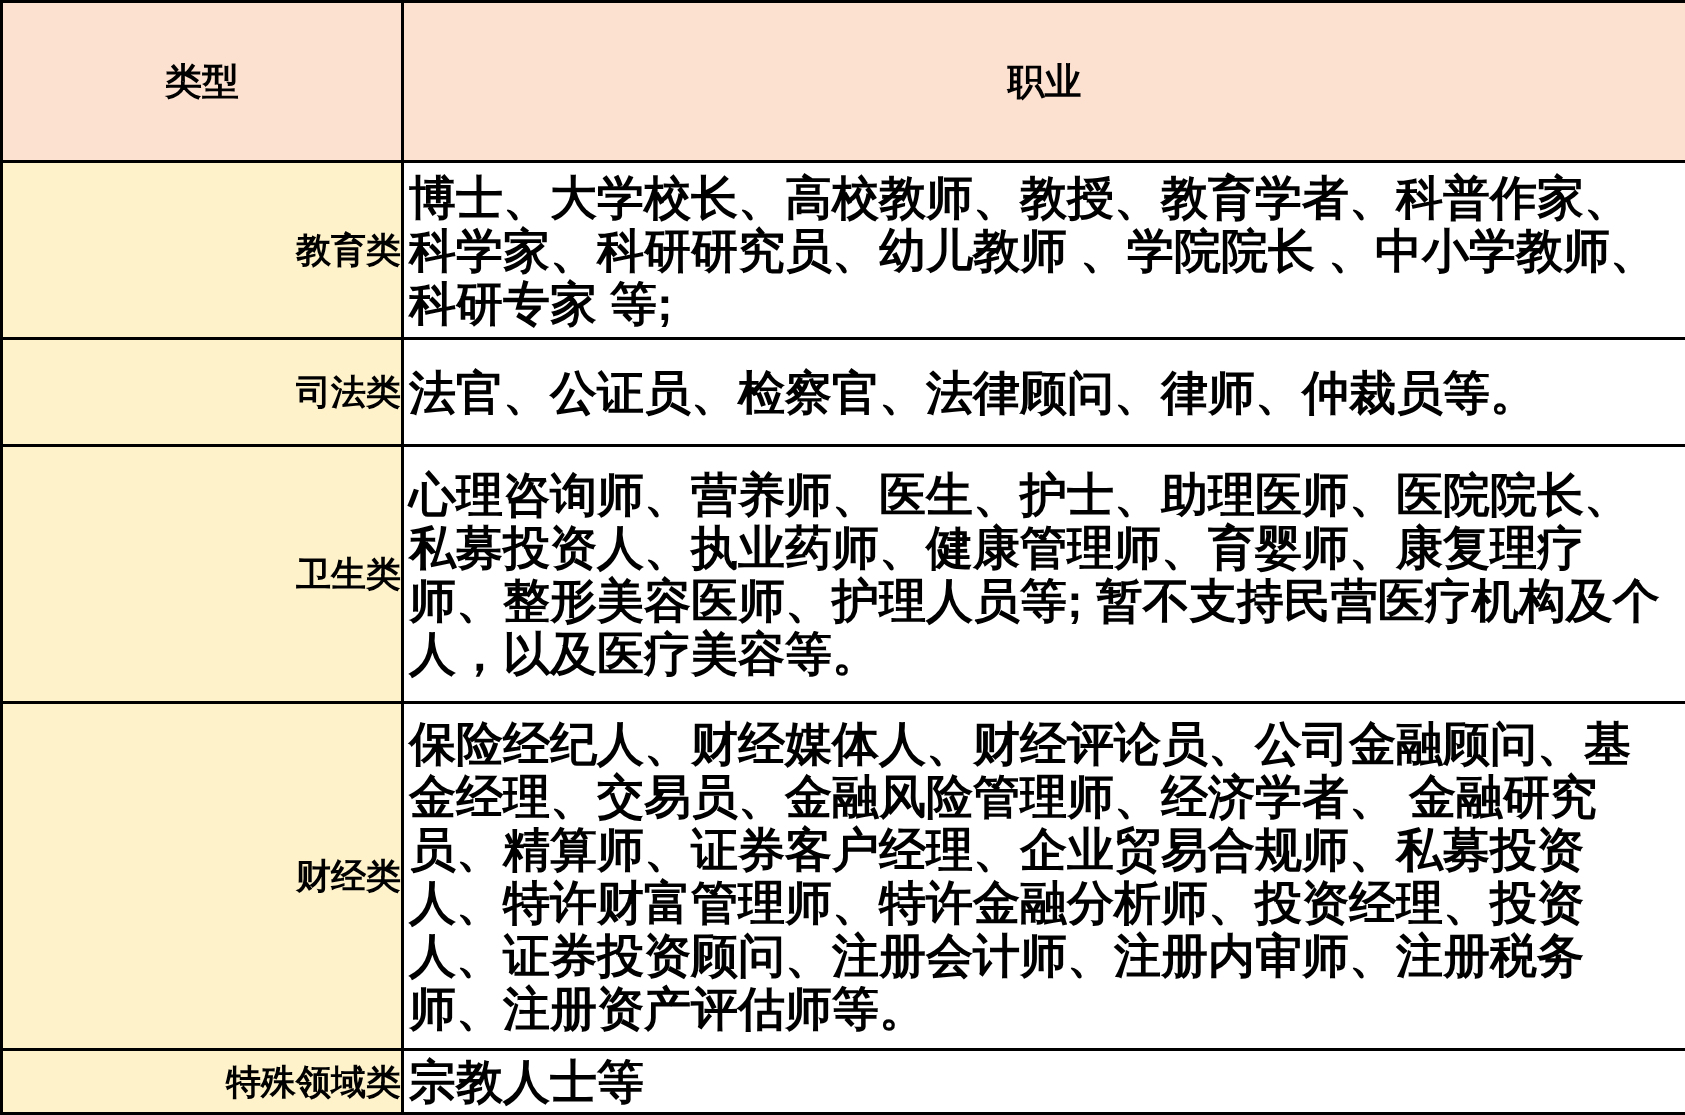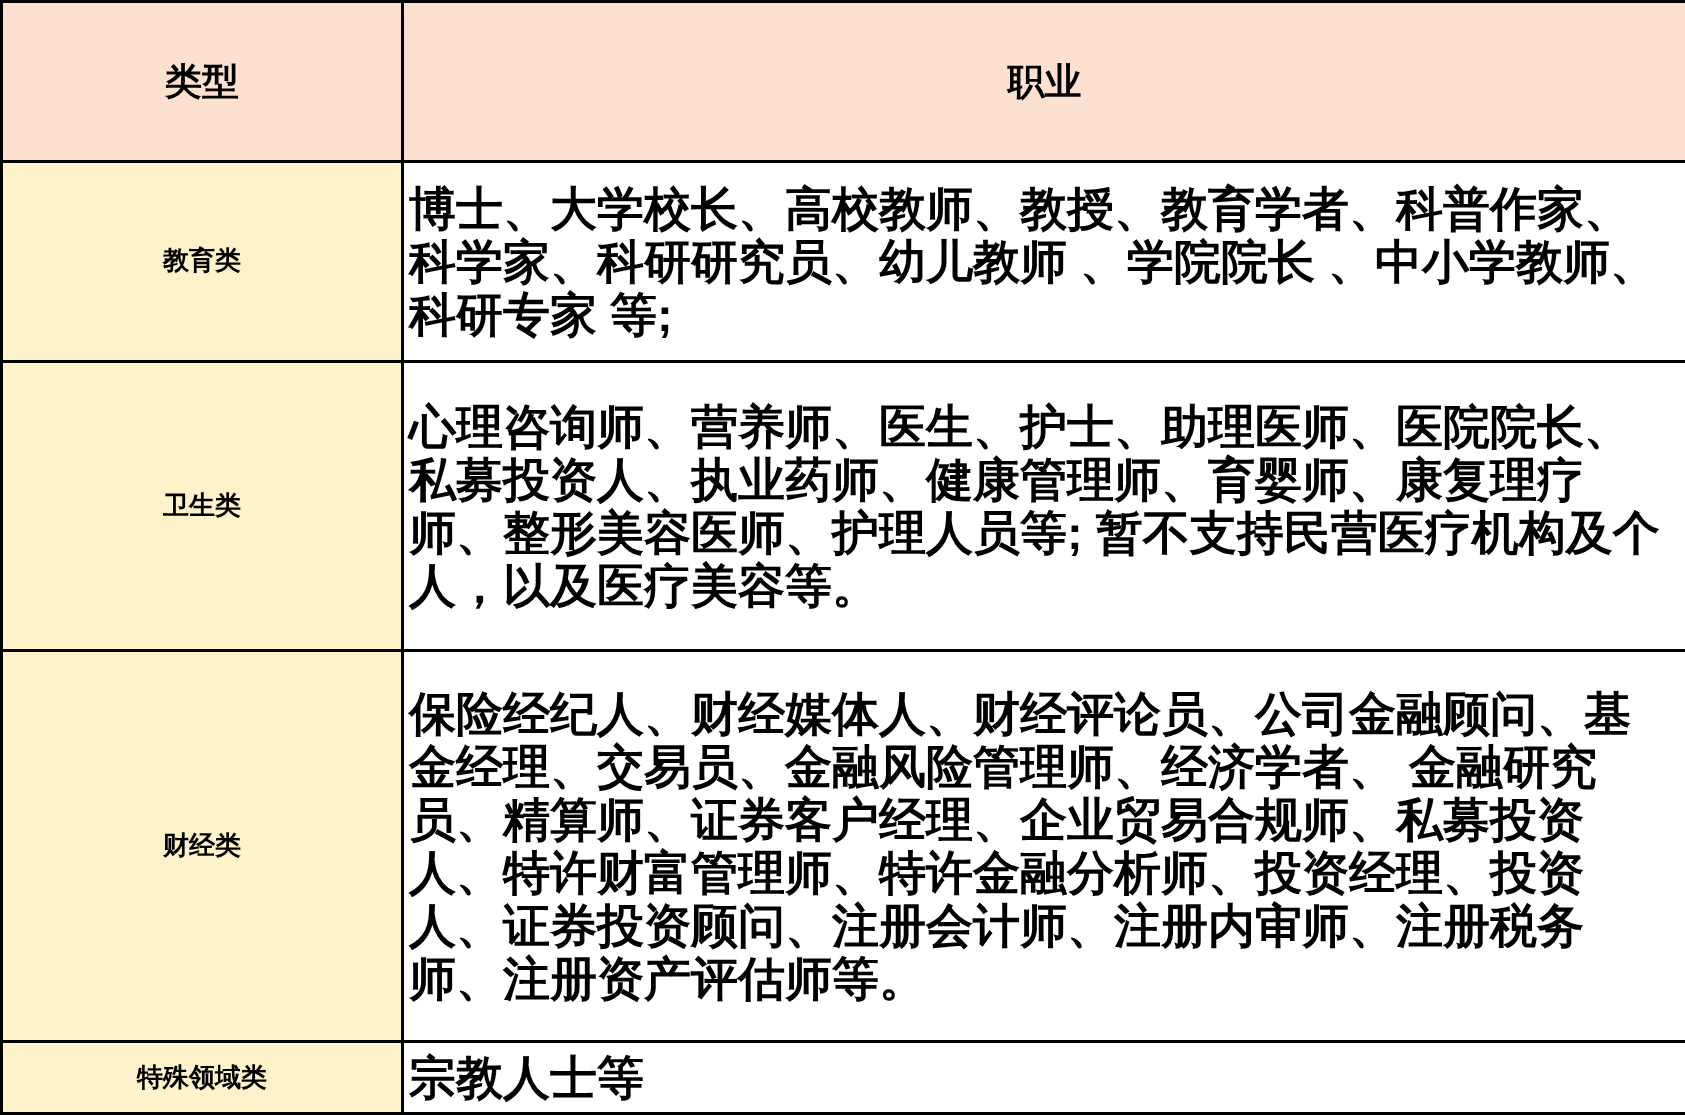--- a/index.html
+++ b/index.html
@@ -33,23 +33,23 @@
     overflow: hidden;
   }
   .occupation-table th {
     background: var(--header-bg);
     font-size: 37px;
     font-weight: bold;
     text-align: center;
   }
   .occupation-table td.type-cell {
     background: var(--type-bg);
-    font-size: 26px;
+    font-size: 35px;
     font-weight: bold;
-    text-align: center;
+    text-align: right;
     line-height: 1.3;
   }
   .occupation-table td.occ-cell {
     background: var(--body-bg);
     font-size: 47px;
     font-weight: bold;
     text-align: left;
     line-height: 53px;
     padding: 2px 10px 2px 5px;
     word-break: break-all;
@@ -79,20 +79,24 @@
       <tr class="row-header">
         <th>类型</th>
         <th>职业</th>
       </tr>
     </thead>
     <tbody>
       <tr class="row-0">
         <td class="type-cell">教育类</td>
         <td class="occ-cell">博士、大学校长、高校教师、教授、教育学者、科普作家、科学家、科研研究员、幼儿教师 、学院院长 、中小学教师、科研专家 等;</td>
       </tr>
+      <tr class="row-1">
+        <td class="type-cell">司法类</td>
+        <td class="occ-cell">法官、公证员、检察官、法律顾问、律师、仲裁员等。</td>
+      </tr>
       <tr class="row-2">
         <td class="type-cell">卫生类</td>
         <td class="occ-cell">心理咨询师、营养师、医生、护士、助理医师、医院院长、私募投资人、执业药师、健康管理师、育婴师、康复理疗师、整形美容医师、护理人员等; 暂不支持民营医疗机构及个人，以及医疗美容等。</td>
       </tr>
       <tr class="row-3">
         <td class="type-cell">财经类</td>
         <td class="occ-cell">保险经纪人、财经媒体人、财经评论员、公司金融顾问、基金经理、交易员、金融风险管理师、经济学者、 金融研究员、精算师、证券客户经理、企业贸易合规师、私募投资人、特许财富管理师、特许金融分析师、投资经理、投资人、证券投资顾问、注册会计师、注册内审师、注册税务师、注册资产评估师等。</td>
       </tr>
       <tr class="row-6">
         <td class="type-cell">特殊领域类</td>

